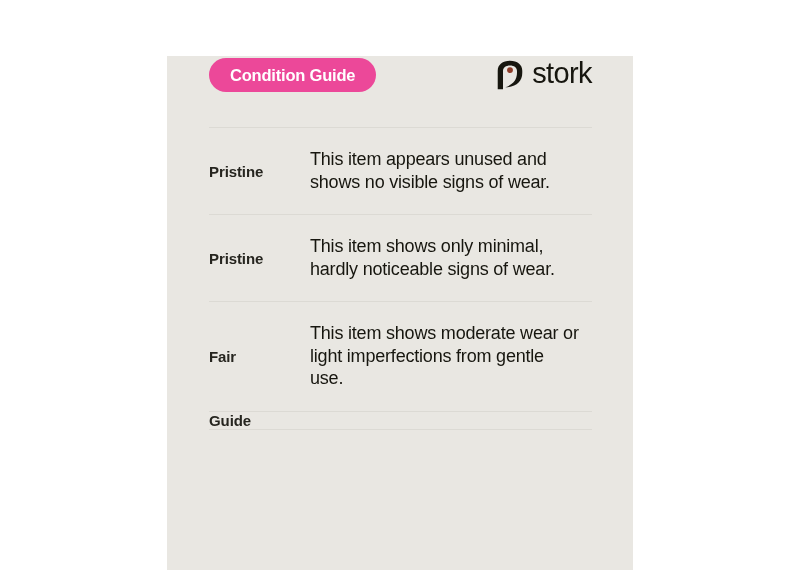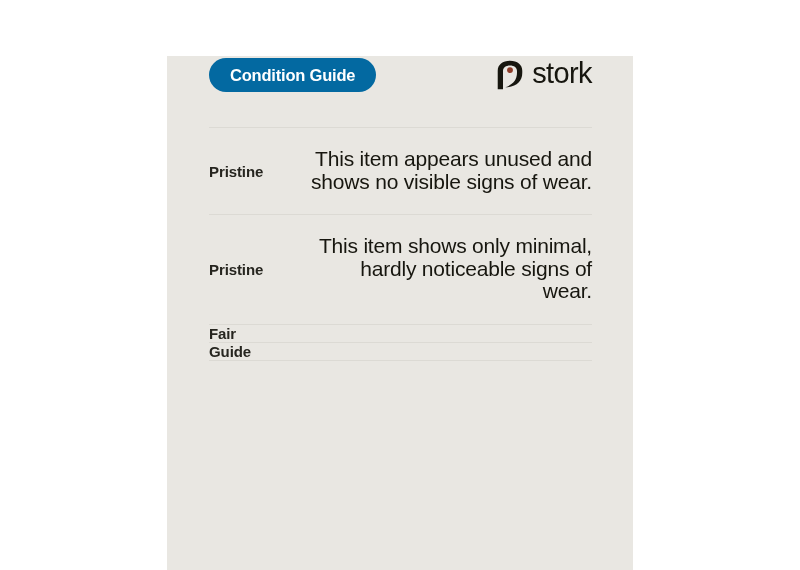--- a/index.html
+++ b/index.html
@@ -18,21 +18,21 @@
     padding: 0 41px 0 42px;
   }
   .header {
     margin-top: 56px;
     height: 38px;
     display: flex;
     justify-content: space-between;
     align-items: center;
   }
   .badge {
-    background: #0369a1;
+    background: #ec4899;
     color: #ffffff;
     border: none;
     border-radius: 999px;
     height: 34px;
     padding: 0 21px;
     font-size: 16.5px;
     font-weight: 700;
     letter-spacing: -0.2px;
     display: flex;
     align-items: center;
@@ -64,28 +64,27 @@
   .row-label {
     width: 101px;
     flex-shrink: 0;
     font-size: 15px;
     font-weight: 700;
     color: #26251f;
     letter-spacing: -0.1px;
   }
   .row-desc {
     padding: 20px 0 21px 0;
-    font-size: 21px;
+    font-size: 18px;
     font-weight: 500;
     line-height: 22.5px;
     color: #17160f;
     letter-spacing: -0.2px;
     white-space: pre-line;
     width: 290px;
-    text-align: right;
   }
 </style>
 </head>
 <body>
 
 <div class="card">
   <div class="content">
 
     <div class="header">
       <div class="badge">Condition Guide</div>
@@ -120,20 +119,23 @@
       </div>
 
       <div class="row">
         <div class="row-label">Pristine</div>
         <div class="row-desc">This item shows only minimal,
 hardly noticeable signs of wear.</div>
       </div>
 
       <div class="row">
         <div class="row-label">Fair</div>
+        <div class="row-desc">This item shows moderate wear or
+light imperfections from gentle
+use.</div>
       </div>
 
       <div class="row">
         <div class="row-label">Guide</div>
       </div>
 
     </div>
   </div>
 </div>
 

